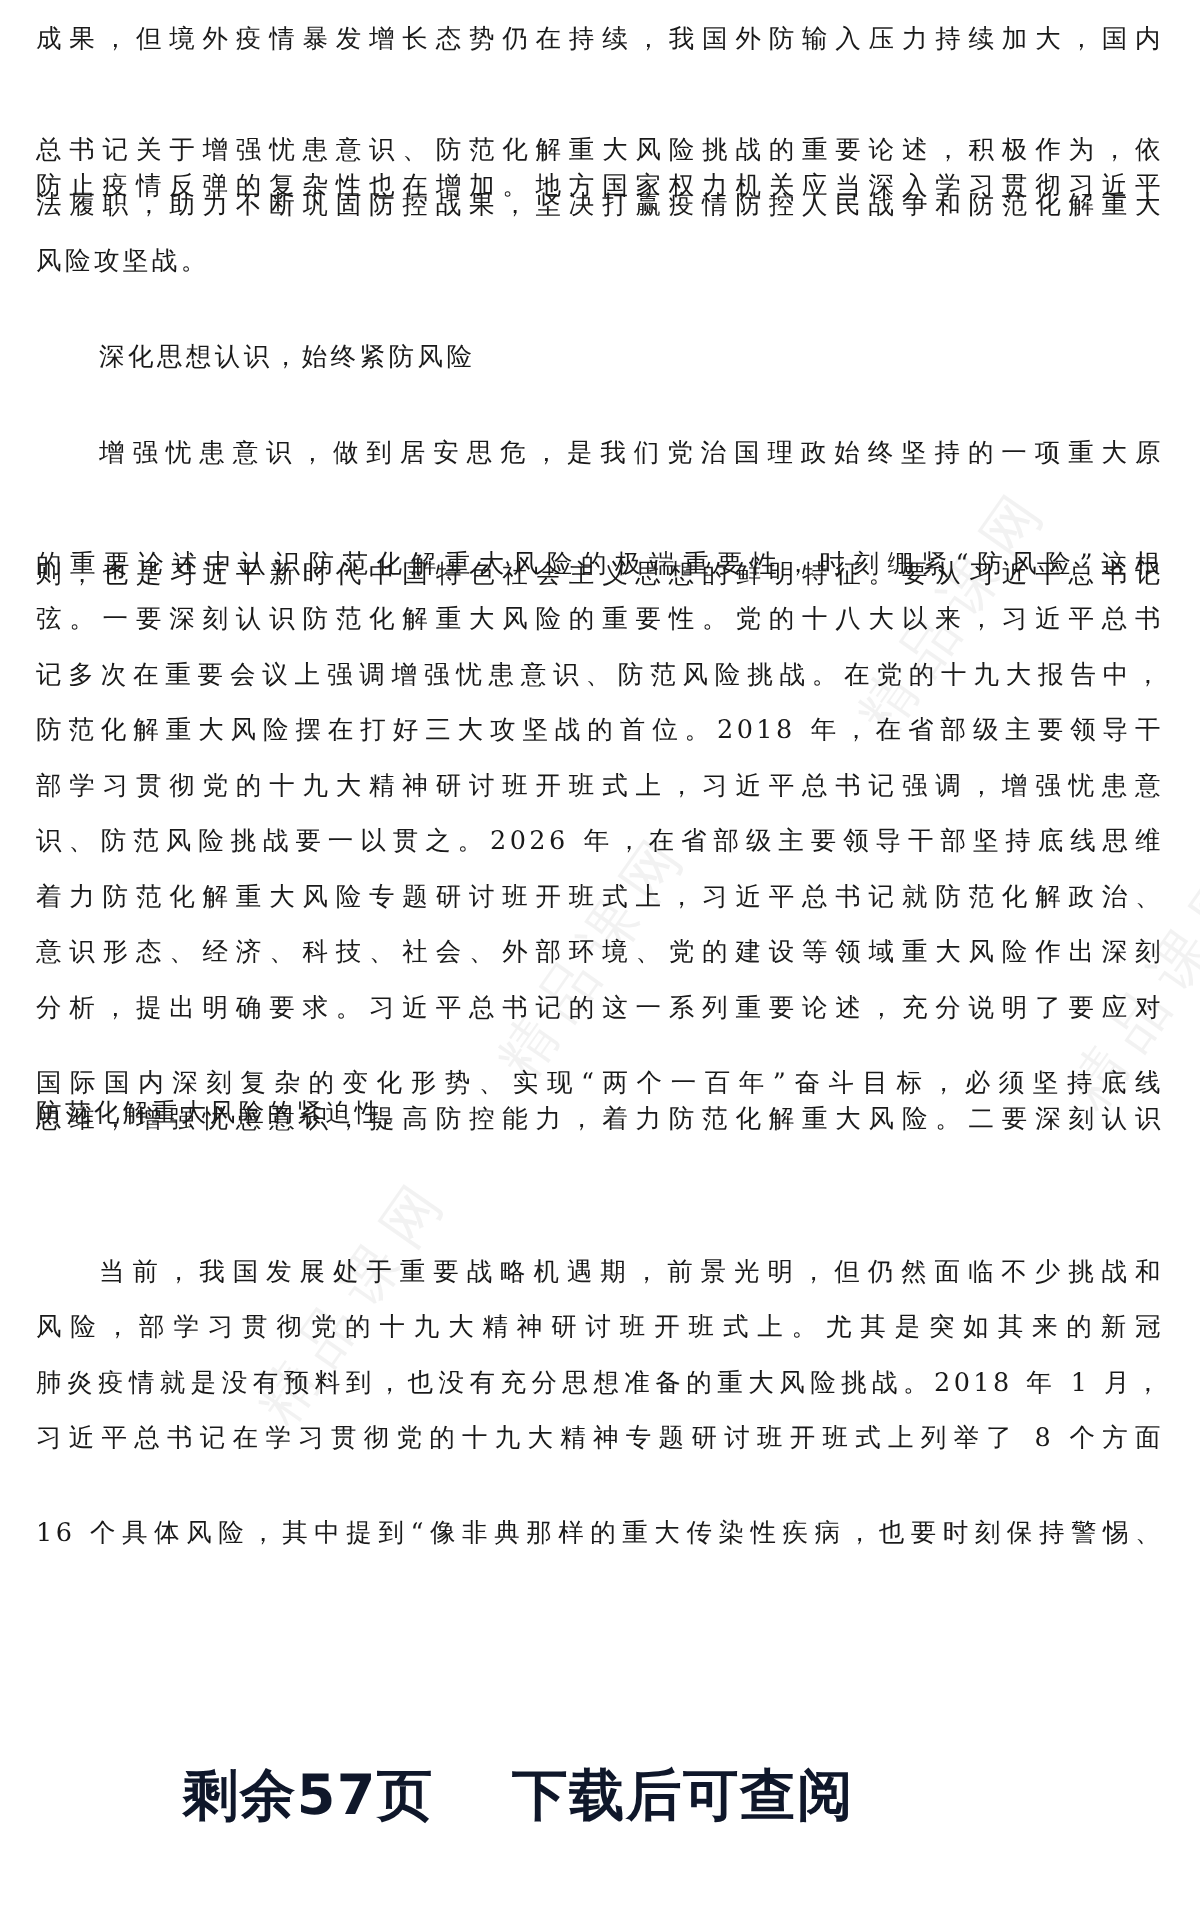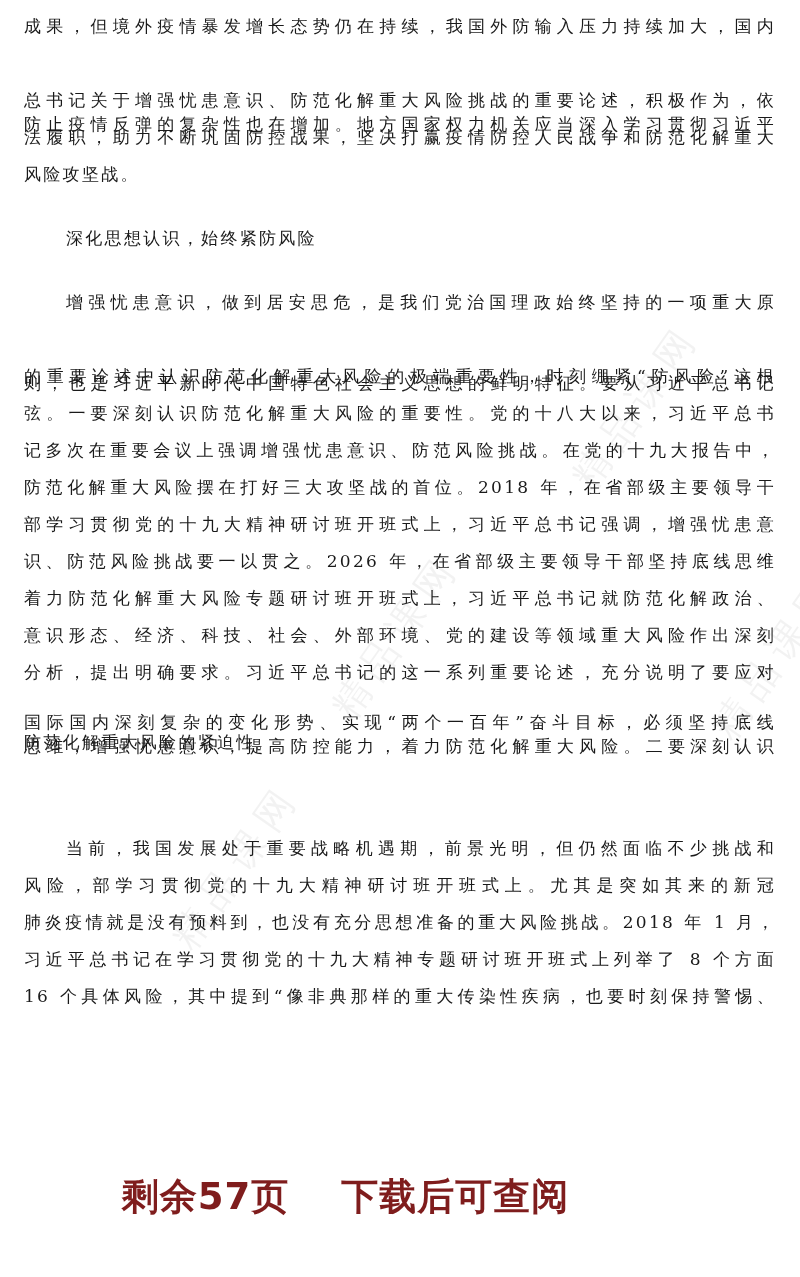--- a/index.html
+++ b/index.html
@@ -19,21 +19,21 @@
     .line.indent { left: 66px; width: 710px; }
     .watermark {
       position: absolute; font-family: "DejaVu Sans", "Liberation Sans", sans-serif;
       font-size: 38px; color: rgba(0,0,0,0.05); letter-spacing: 10px;
       transform: rotate(-55deg); transform-origin: left top; white-space: nowrap;
       pointer-events: none;
     }
     .footer {
       position: absolute; left: 0; width: 691px; top: 1172px; text-align: center;
       font-family: "DejaVu Sans", "Liberation Sans", sans-serif; font-weight: bold;
-      font-size: 37px; color: #7f1d1d; letter-spacing: 1px;
+      font-size: 37px; color: #0f172a; letter-spacing: 1px;
     }
     .footer span { display: inline-block; }
     .footer .gap { width: 52px; }
   </style>
 </head>
 <body>
 
 <div class="page">
 
   <div class="watermark" style="left:320px; top:700px;">精品课网</div>
@@ -66,19 +66,19 @@
     <div class="line" style="top:708px;">国际国内深刻复杂的变化形势、实现“两个一百年”奋斗目标，必须坚持底线</div>
     <div class="line" style="top:732px;">思维，增强忧患意识，提高防控能力，着力防范化解重大风险。二要深刻认识</div>
     <div class="line short" style="top:728px;">防范化解重大风险的紧迫性。</div>
   </div>
 
   <div>
     <div class="line indent" style="top:834px;">当前，我国发展处于重要战略机遇期，前景光明，但仍然面临不少挑战和</div>
     <div class="line" style="top:871px;">风险，部学习贯彻党的十九大精神研讨班开班式上。尤其是突如其来的新冠</div>
     <div class="line" style="top:908px;">肺炎疫情就是没有预料到，也没有充分思想准备的重大风险挑战。2018 年 1 月，</div>
     <div class="line" style="top:945px;">习近平总书记在学习贯彻党的十九大精神专题研讨班开班式上列举了 8 个方面</div>
-    <div class="line" style="top:982px;">16 个具体风险，其中提到“像非典那样的重大传染性疾病，也要时刻保持警惕、</div>
+    <div class="line" style="top:1008px;">16 个具体风险，其中提到“像非典那样的重大传染性疾病，也要时刻保持警惕、</div>
   </div>
 
   <div class="footer">
     <span>剩余57页</span><span class="gap"></span><span>下载后可查阅</span>
   </div>
 </div>
 
 </body></html>

